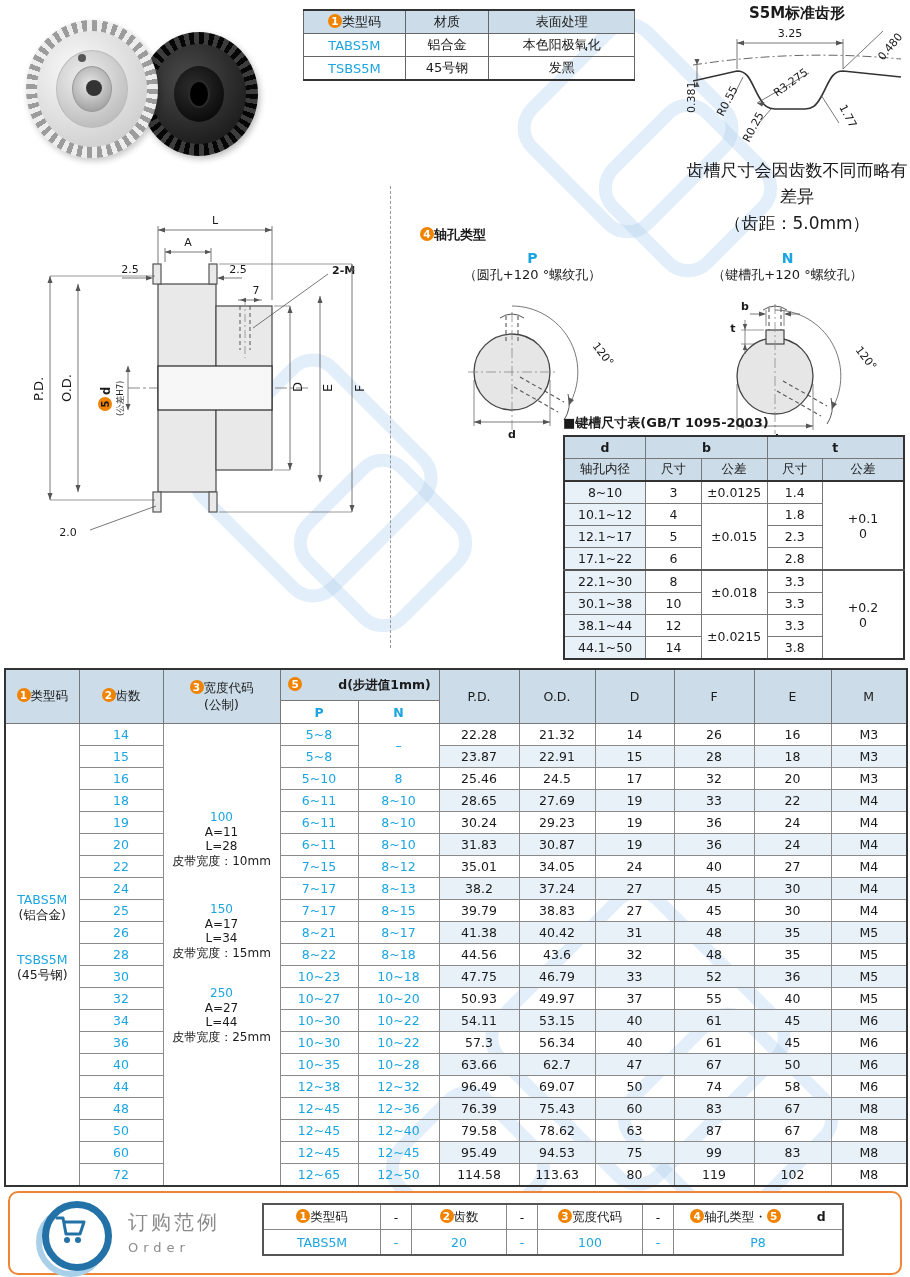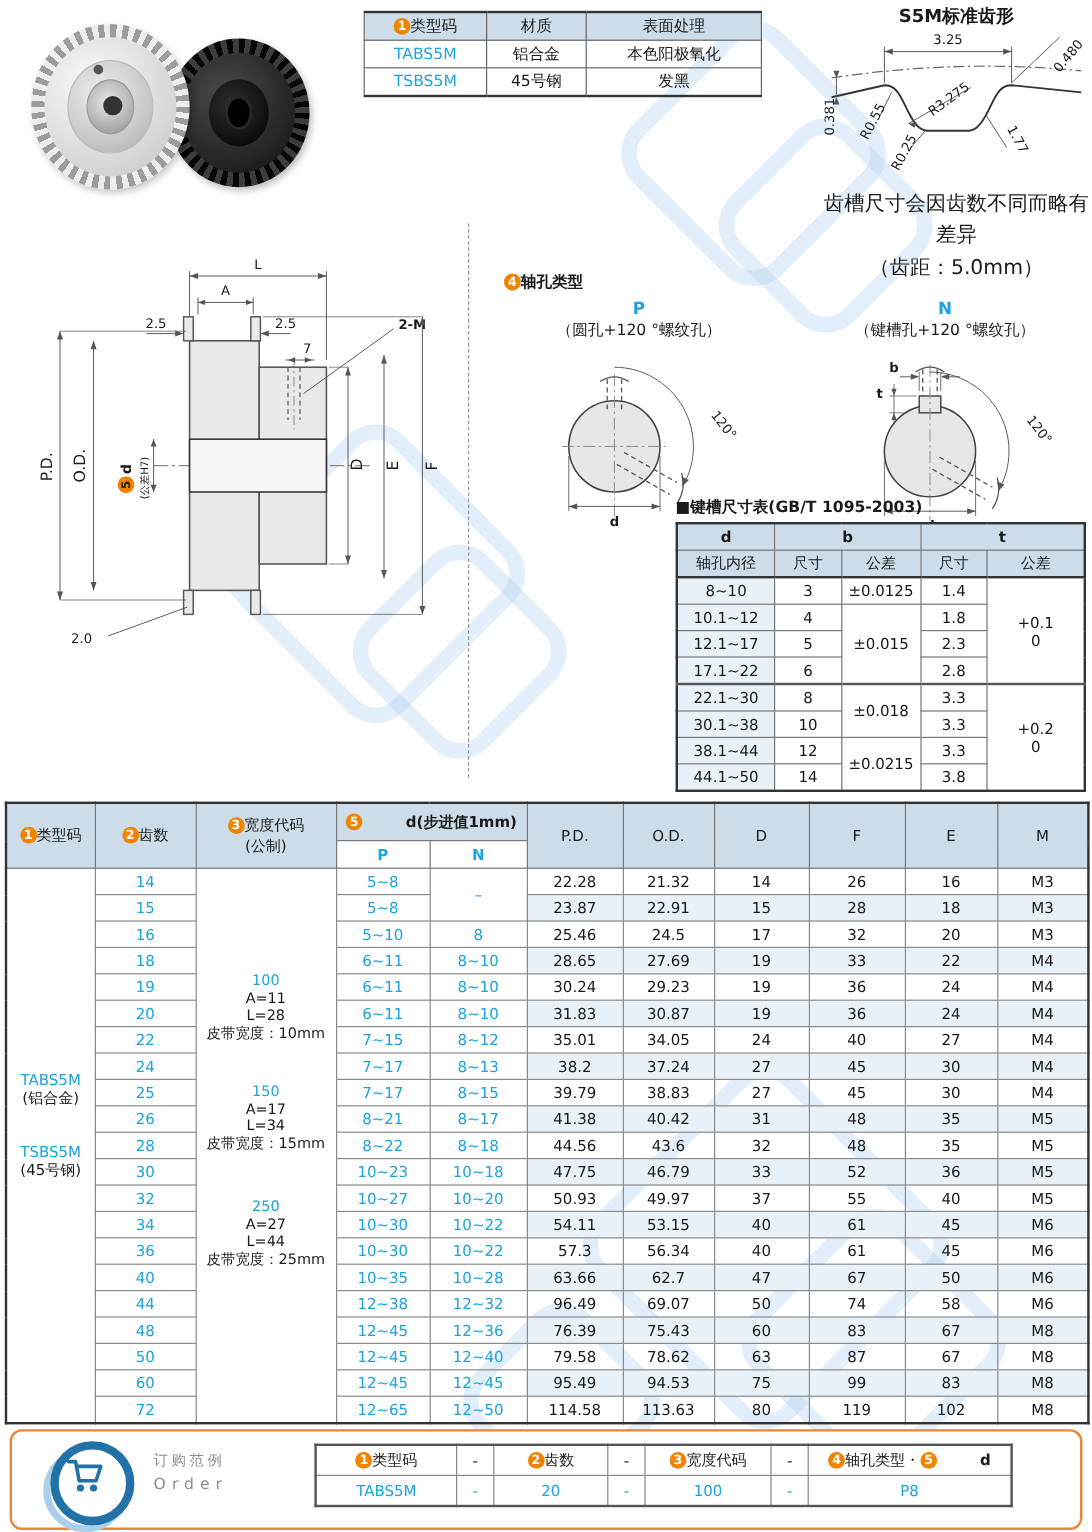--- a/index.html
+++ b/index.html
@@ -52,30 +52,30 @@
   #main-table th.sub{background:#fff;color:#1ba5e0;font-weight:bold;height:22px;}
   #main-table thead tr:first-child th{height:30px;}
   #main-table td{border:1px solid #8a8a8a;text-align:center;height:21px;padding:0;}
   #main-table td.shade{background:#e8f1f8;}
   #main-table td.type-cell,#main-table td.width-cell{vertical-align:top;background:#fff;}
   .tc-block{margin-top:0;line-height:15px;font-size:12.5px;text-align:center;}
   .type-cell .pad{height:168px;}
   .tc-block + .tc-block{margin-top:30px;}
   .wg-block{line-height:14.5px;font-size:12px;text-align:center;}
   .width-cell .pad{height:86px;}
-  .wg-block + .wg-block{margin-top:38px;}
+  .wg-block + .wg-block{margin-top:26px;}
   .wg-block:nth-of-type(3){margin-top:34px;}
   
   #footnotes{left:5px;top:1170px;font-size:12.5px;display:flex;gap:14px;white-space:nowrap;}
   
   #orderbox{left:8px;top:1191px;width:890px;height:80px;border:2px solid #ee8435;border-radius:10px;background:#fff;}
   #cart-ring2{position:absolute;left:26px;top:14px;width:58px;height:58px;border:6px solid #aacfe8;border-radius:50%;}
   #cart-ring{position:absolute;left:32px;top:8px;width:56px;height:56px;border:7px solid #2272a8;border-radius:50%;background:#fff;}
   #order-title{position:absolute;left:118px;top:16px;color:#8c8c8c;}
-  #order-title .cn{font-size:12px;letter-spacing:3px;}
+  #order-title .cn{font-size:20px;letter-spacing:3px;}
   #order-title .en{font-size:13px;letter-spacing:5px;margin-top:4px;}
   #ordertable{position:absolute;left:252px;top:10px;border-collapse:collapse;font-size:12.5px;border:2px solid #555;}
   #ordertable td{border:1px solid #888;text-align:center;height:24px;padding:0 4px;}
   #order-note{position:absolute;left:252px;top:63px;font-size:12.5px;white-space:nowrap;}
 </style>
 </head>
 <body>
 
 <div class="wm" style="left:540px;top:40px;width:150px;height:150px;"></div>
 <div class="wm" style="left:615px;top:115px;width:120px;height:120px;"></div>

